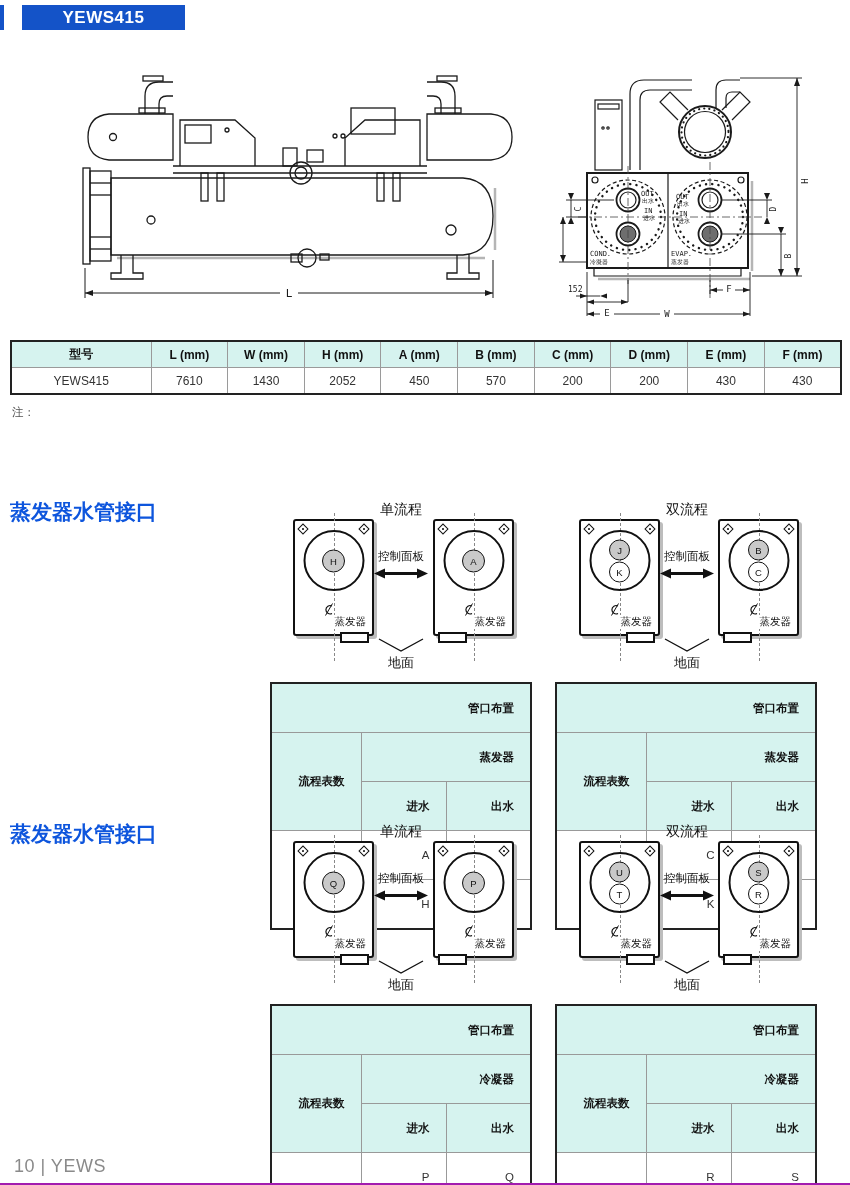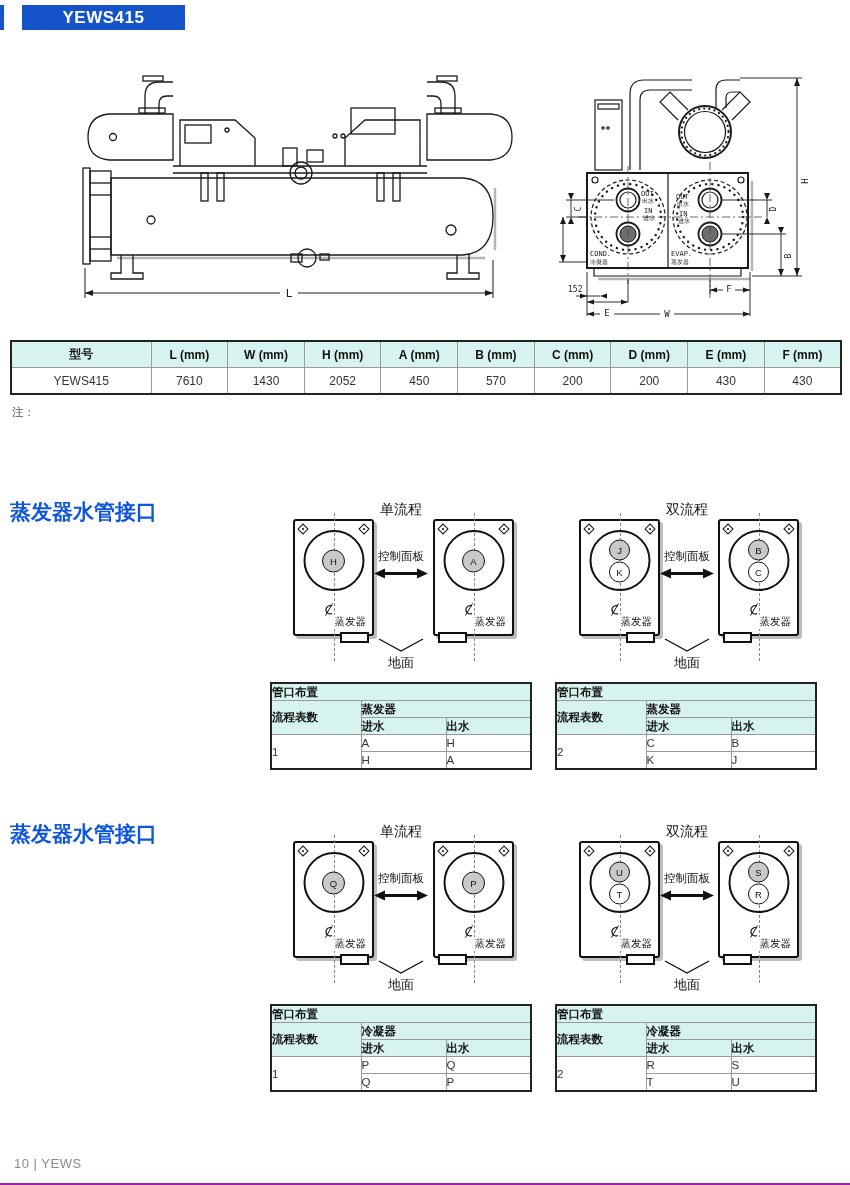--- a/index.html
+++ b/index.html
@@ -62,24 +62,24 @@
   .a1{left:374px;} .a2{left:660px;}
   .chevron{position:absolute;top:143px;}
   .c1{left:378px;} .c2{left:664px;}
   .ground{position:absolute;top:159px;transform:translateX(-50%);font-size:13px;color:#111;}
   .gr1{left:401px;} .gr2{left:687px;}
 
   
   .pipe-table{position:absolute;top:187px;width:260px;border-collapse:collapse;table-layout:fixed;
               font-size:11.5px;border:2px solid #222;background:#fff;}
   .t1{left:270px;} .t2{left:555px;}
-  .pipe-table td{border:1px solid #999;text-align:left;height:16px;padding:0;color:#333;}
+  .pipe-table td{border:1px solid #999;text-align:right;height:16px;padding:16px;color:#333;}
   .pipe-table td.hdr{background:#d6f3ef;font-weight:bold;color:#111;}
 
-  .footer{position:absolute;left:14px;top:1156px;font-size:13px;color:#8a8a8a;letter-spacing:.5px;}
+  .footer{position:absolute;left:14px;top:1156px;font-size:18px;color:#8a8a8a;letter-spacing:.5px;}
 </style>
 </head>
 <body>
 
 <div class="page">
 
   <div class="header-sliver"></div>
   <div class="header-tab">
     <span>YEWS415</span>
   </div>

